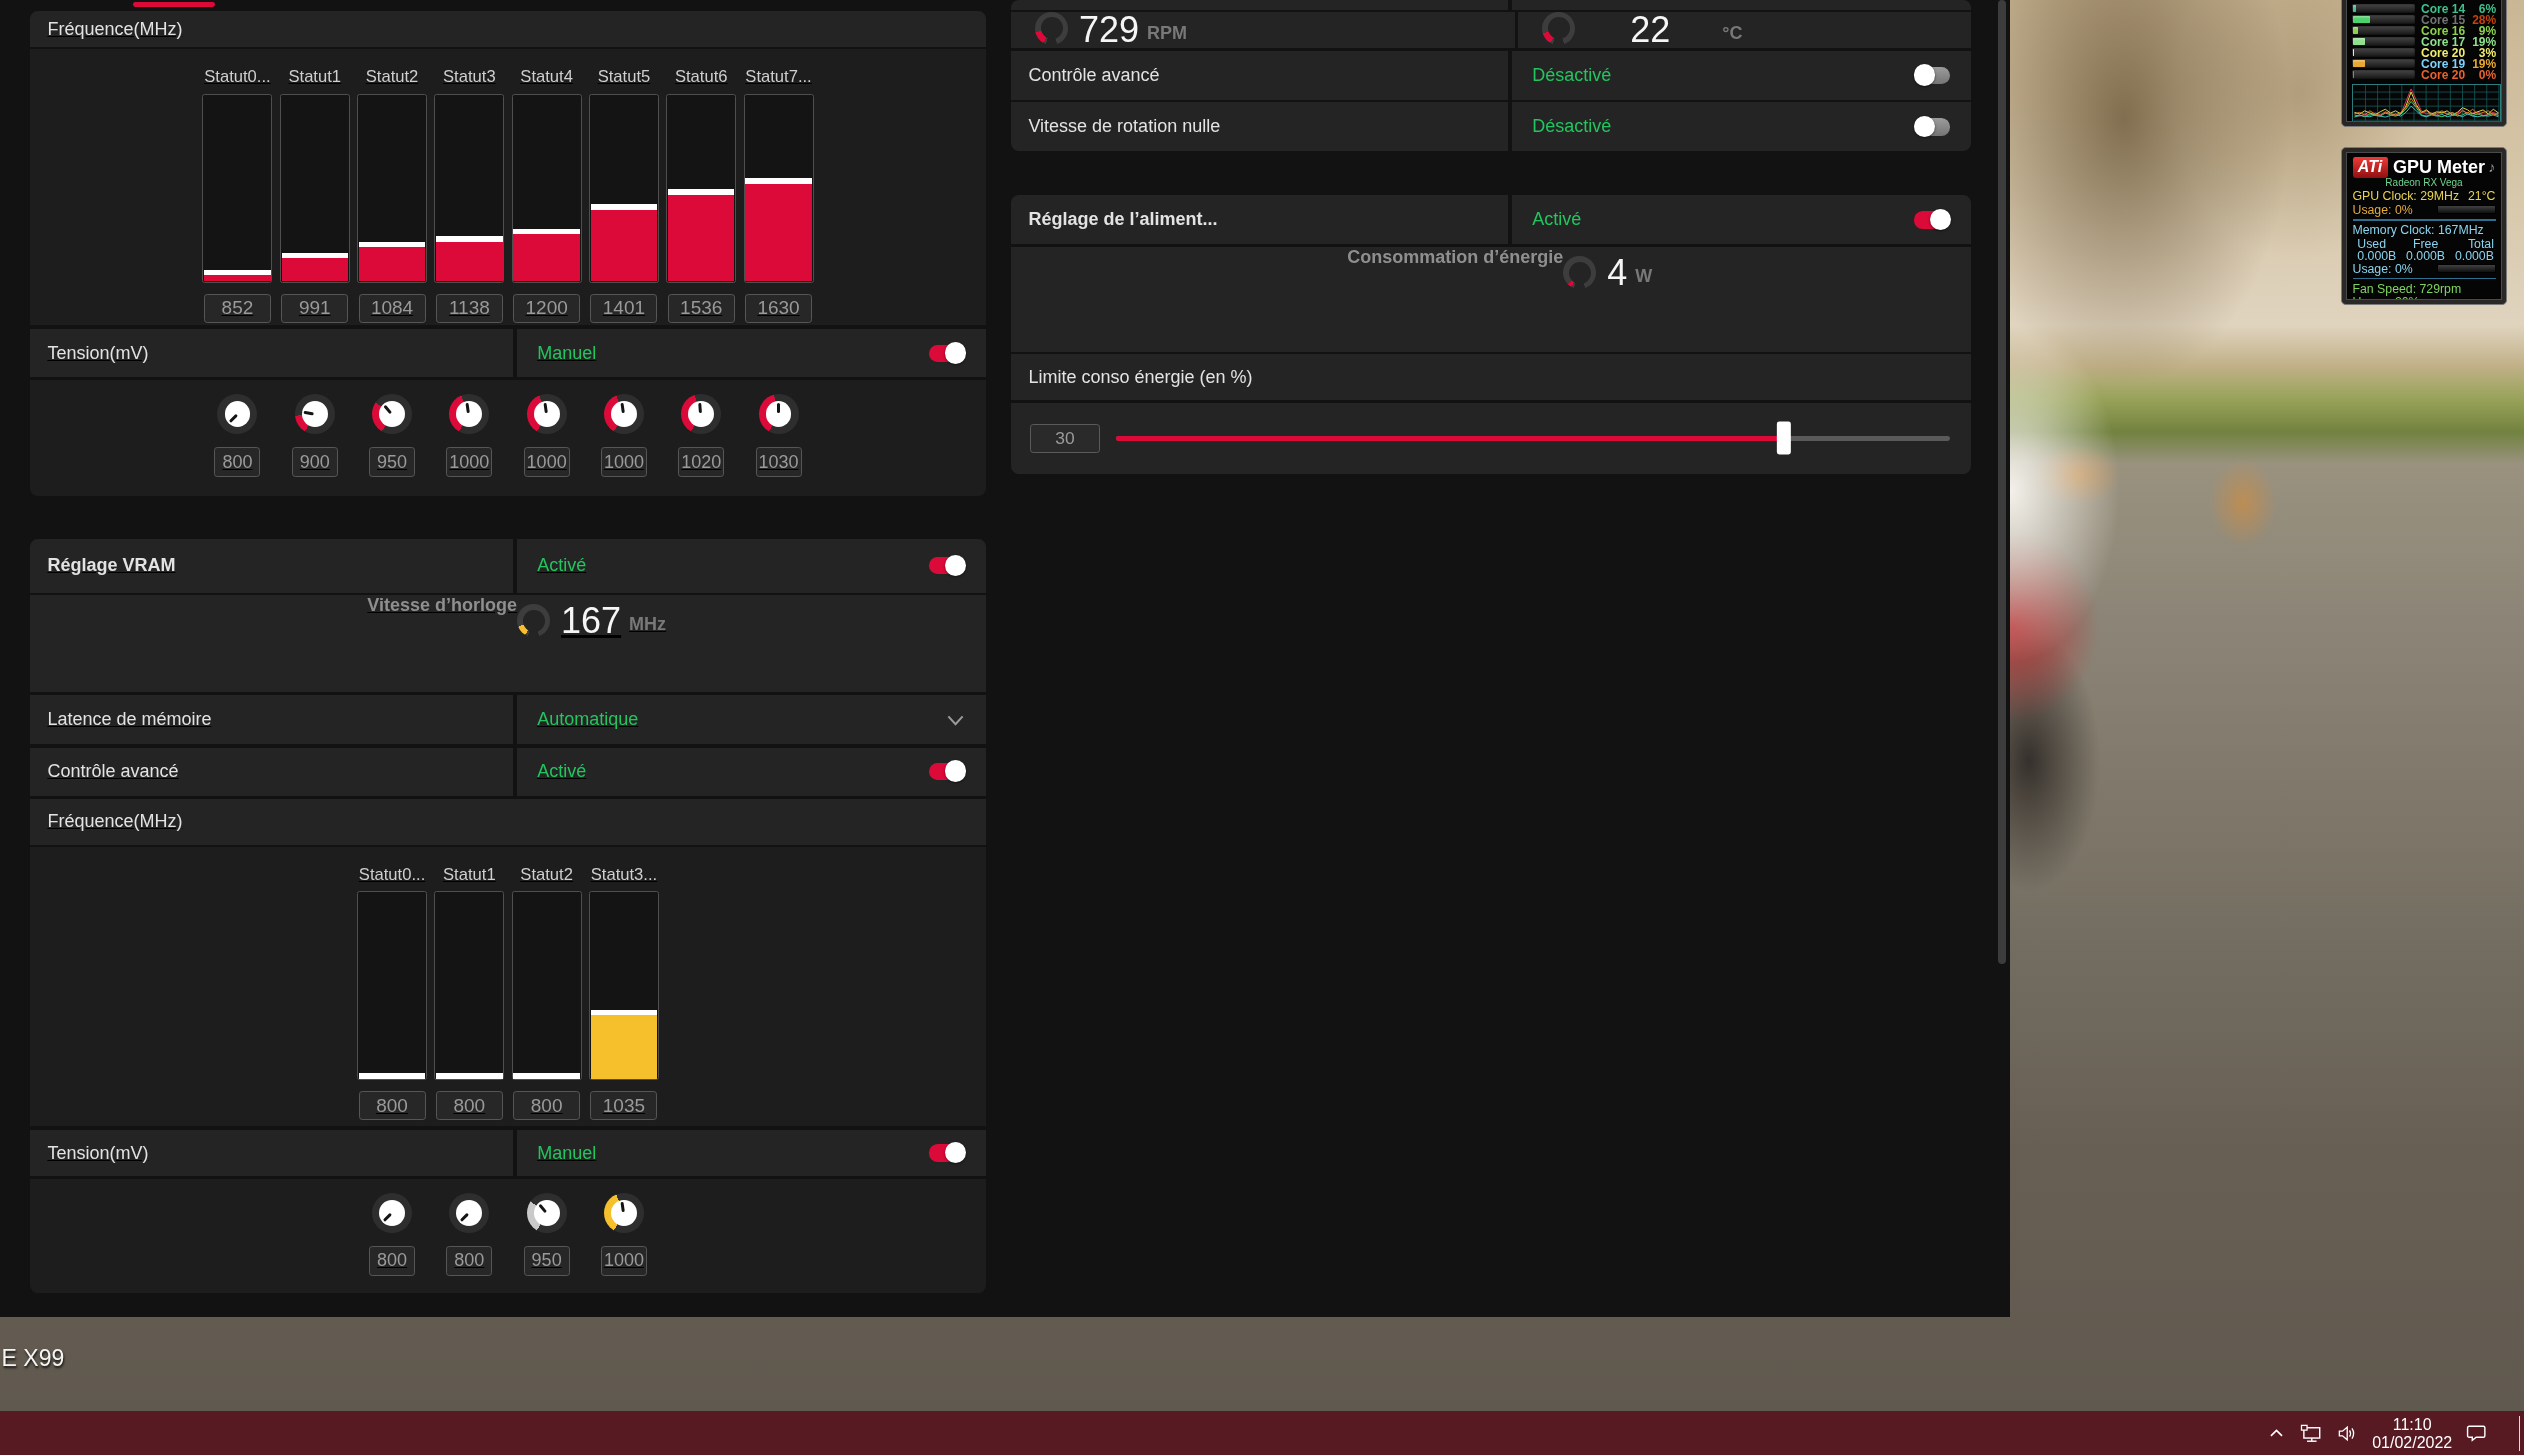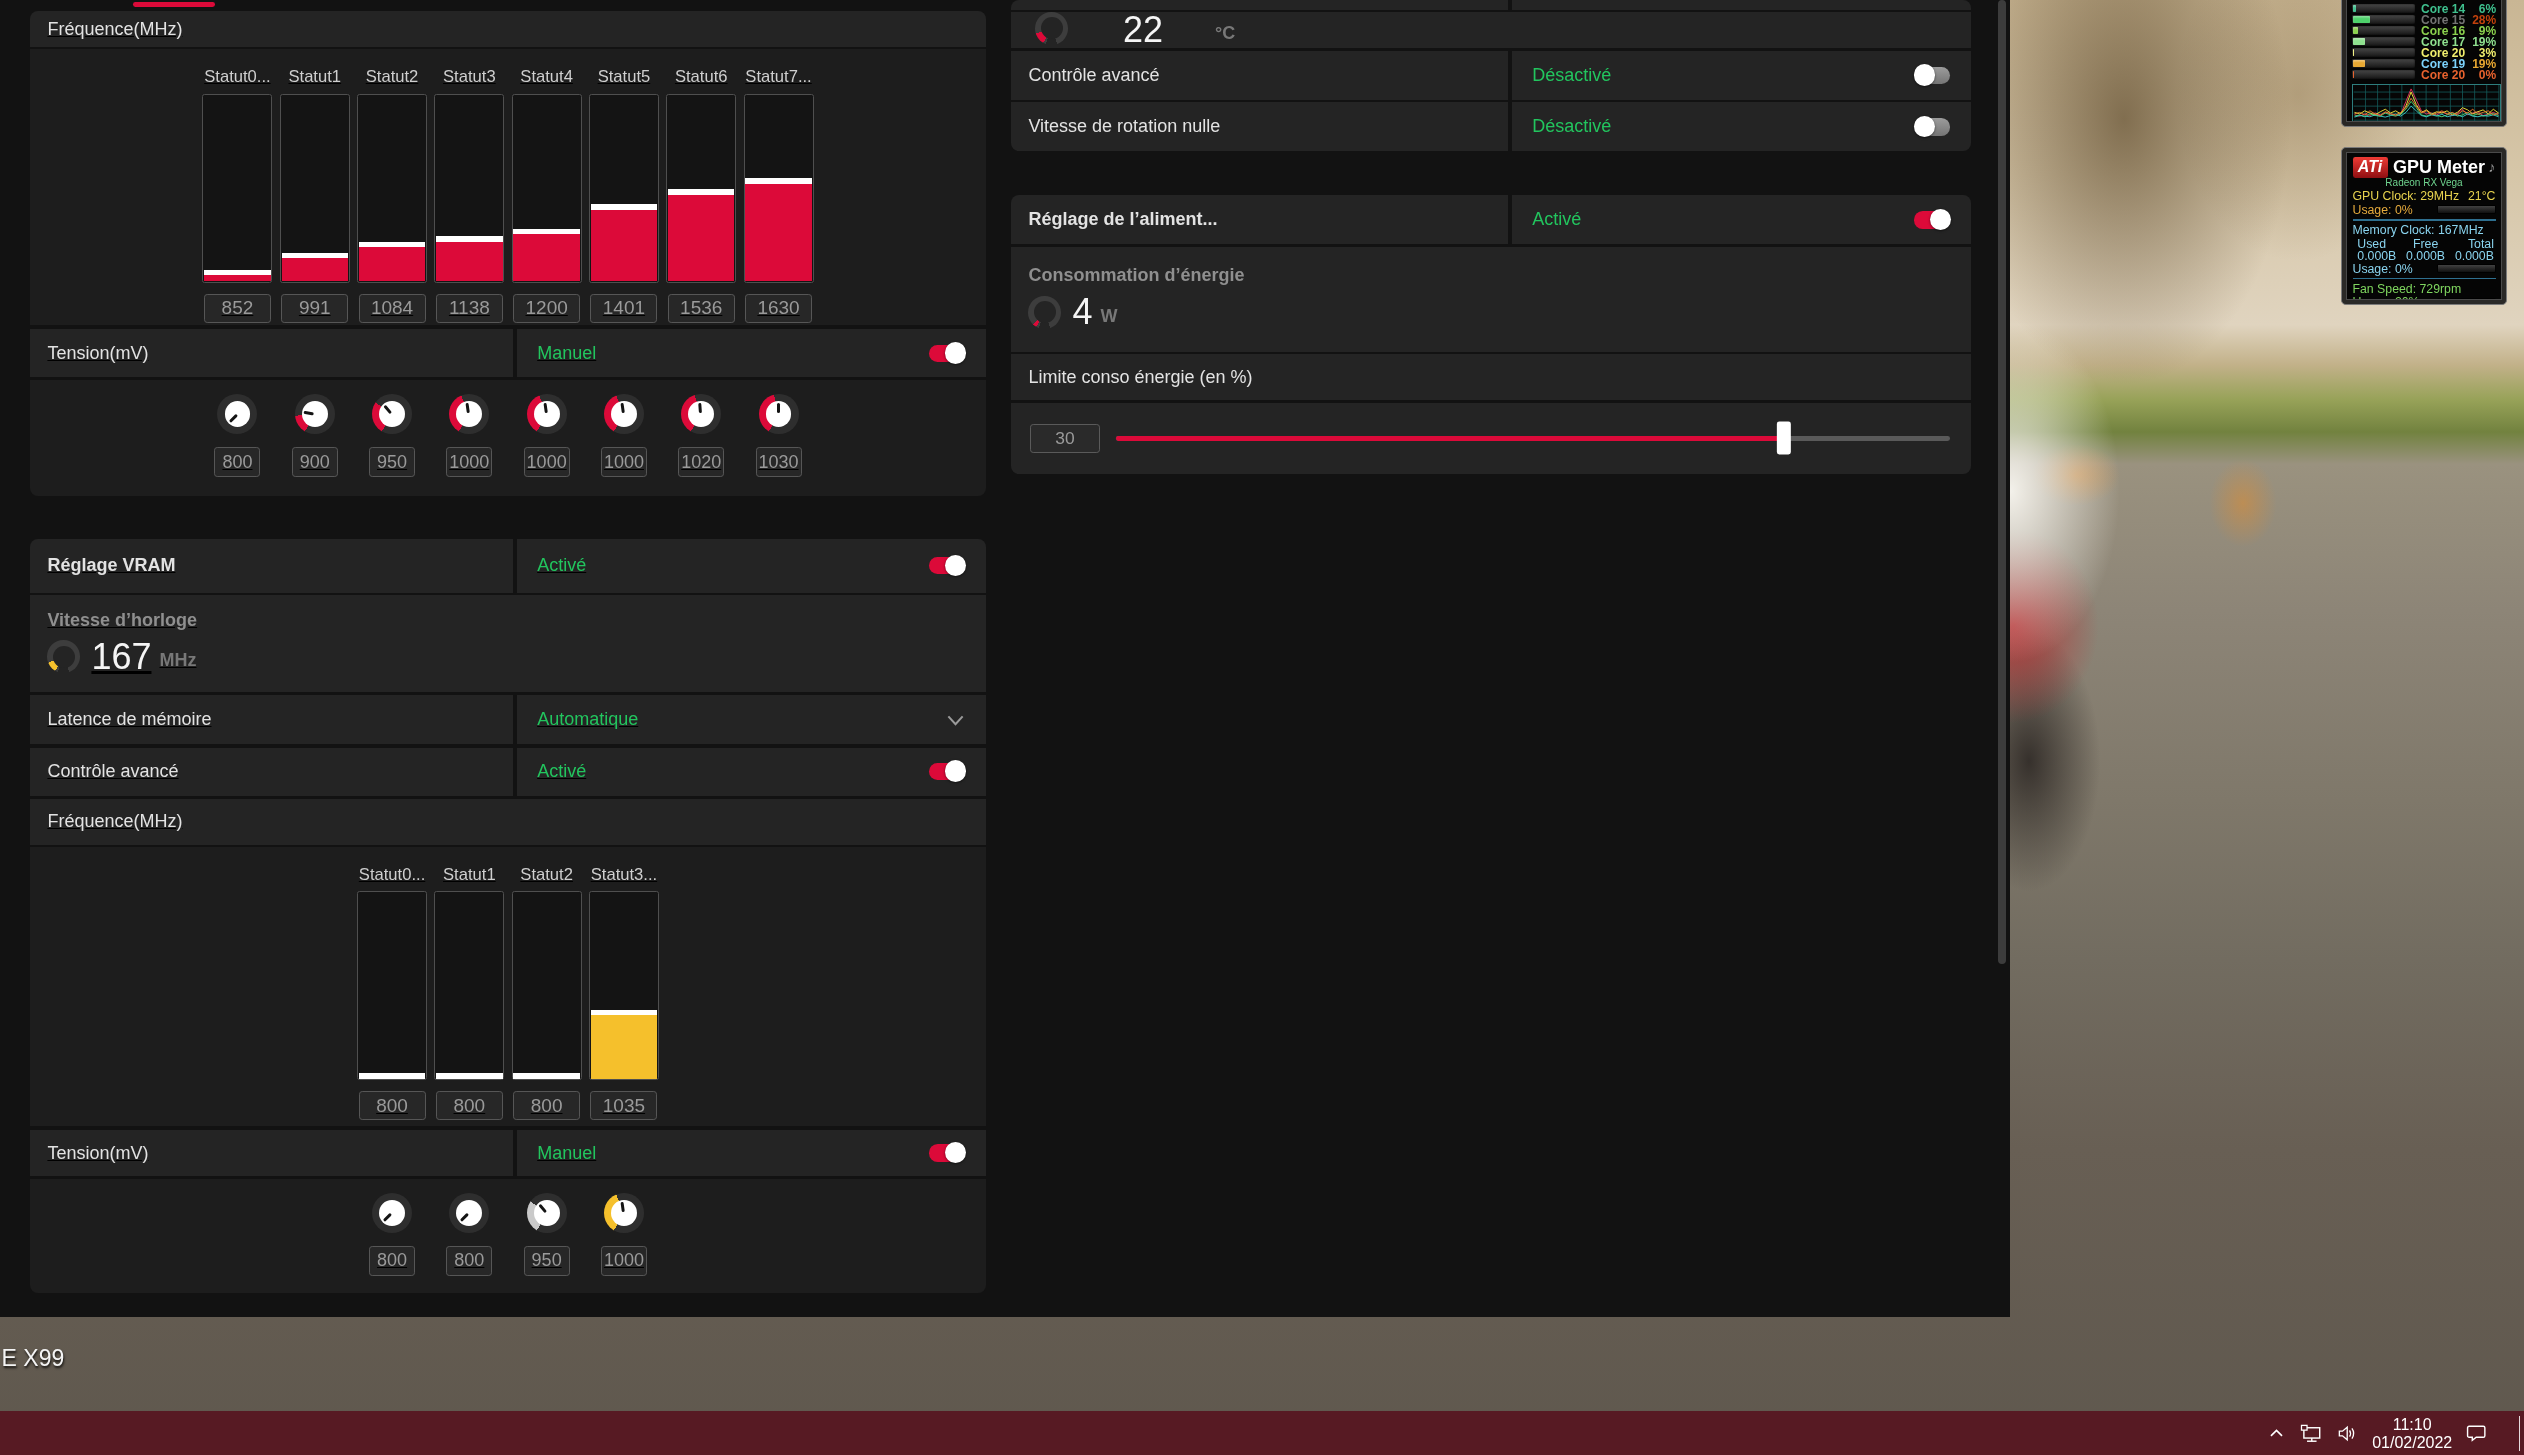--- a/index.html
+++ b/index.html
@@ -72,21 +72,21 @@
   .knobs{display:flex;justify-content:center;align-items:flex-start;gap:6.3px;padding-top:14.3px;}
   .kn-col{width:71px;display:flex;flex-direction:column;align-items:center;}
   .knob{width:40px;height:40px;border-radius:50%;position:relative;}
   .kn-inner{position:absolute;inset:7.1px;background:#fff;border-radius:50%;}
   .kn-needle{position:absolute;top:1.6px;left:11px;width:3.2px;height:10.3px;background:#141414;border-radius:1.6px;
     transform-origin:1.6px 11px;}
   .kn-box{margin-top:12.7px;width:44px;height:28.5px;border:1.6px solid #565656;border-radius:3.2px;background:#272727;
     display:flex;align-items:center;justify-content:center;font-size:18px;color:#9a9a9a;}
 
   
-  .block{flex-direction:column;align-items:flex-start !important;justify-content:center;}
+  .block{align-items:flex-start !important;justify-content:center;}
   .block .line2{display:flex;align-items:center;margin-top:4.8px;}
 
   
   .sl-box{width:68px;height:27px;border:1.6px solid #5a5a5a;border-radius:3.2px;background:#2a2a2a;flex:none;
     display:flex;align-items:center;justify-content:center;font-size:17.4px;color:#9a9a9a;}
   .sl-track{flex:1;margin-left:16px;margin-right:1.6px;height:4.8px;border-radius:2.4px;background:var(--slider-track,#5a5a5a);position:relative;}
   .sl-fill{position:absolute;left:0;top:0;bottom:0;background:var(--accent-red,#dc0a39);border-radius:2.4px;}
   .sl-thumb{position:absolute;top:50%;width:14.3px;height:33px;background:#fff;border-radius:2.4px;transform:translate(-50%,-50%);}
 
   
@@ -424,20 +424,25 @@
       </div>
     </div>
 
     <div class="col right">
       <div class="card">
         <div class="row" style="height:9.5px">
           <div class="cell lbl"></div>
           <div class="cell val"></div>
         </div>
         <div class="row" style="height:36px;margin-bottom:3.2px">
+          <div class="cell lbl" style="padding-left:24px">
+            <span class="ring" style="margin-top: -3.2px; background: conic-gradient(from 210deg, rgb(220, 10, 57) 0deg, rgb(220, 10, 57) 46deg, rgb(61, 61, 61) 46deg, rgb(61, 61, 61) 310deg, transparent 310deg, transparent 350deg, rgb(61, 61, 61) 350deg, rgb(61, 61, 61) 360deg);"></span>
+            <span class="big">729</span>
+            <span class="unit">RPM</span>
+          </div>
           <div class="cell val" style="padding-left:24px">
             <span class="ring" style="margin-top: -3.2px; background: conic-gradient(from 210deg, rgb(220, 10, 57) 0deg, rgb(220, 10, 57) 42deg, rgb(61, 61, 61) 42deg, rgb(61, 61, 61) 310deg, transparent 310deg, transparent 350deg, rgb(61, 61, 61) 350deg, rgb(61, 61, 61) 360deg);"></span>
             <span class="big">22</span>
             <span class="unit">°C</span>
           </div>
         </div>
         <div class="row" style="height:49px">
           <div class="cell lbl">
               <span class="lab">Contrôle avancé</span>
             </div>

